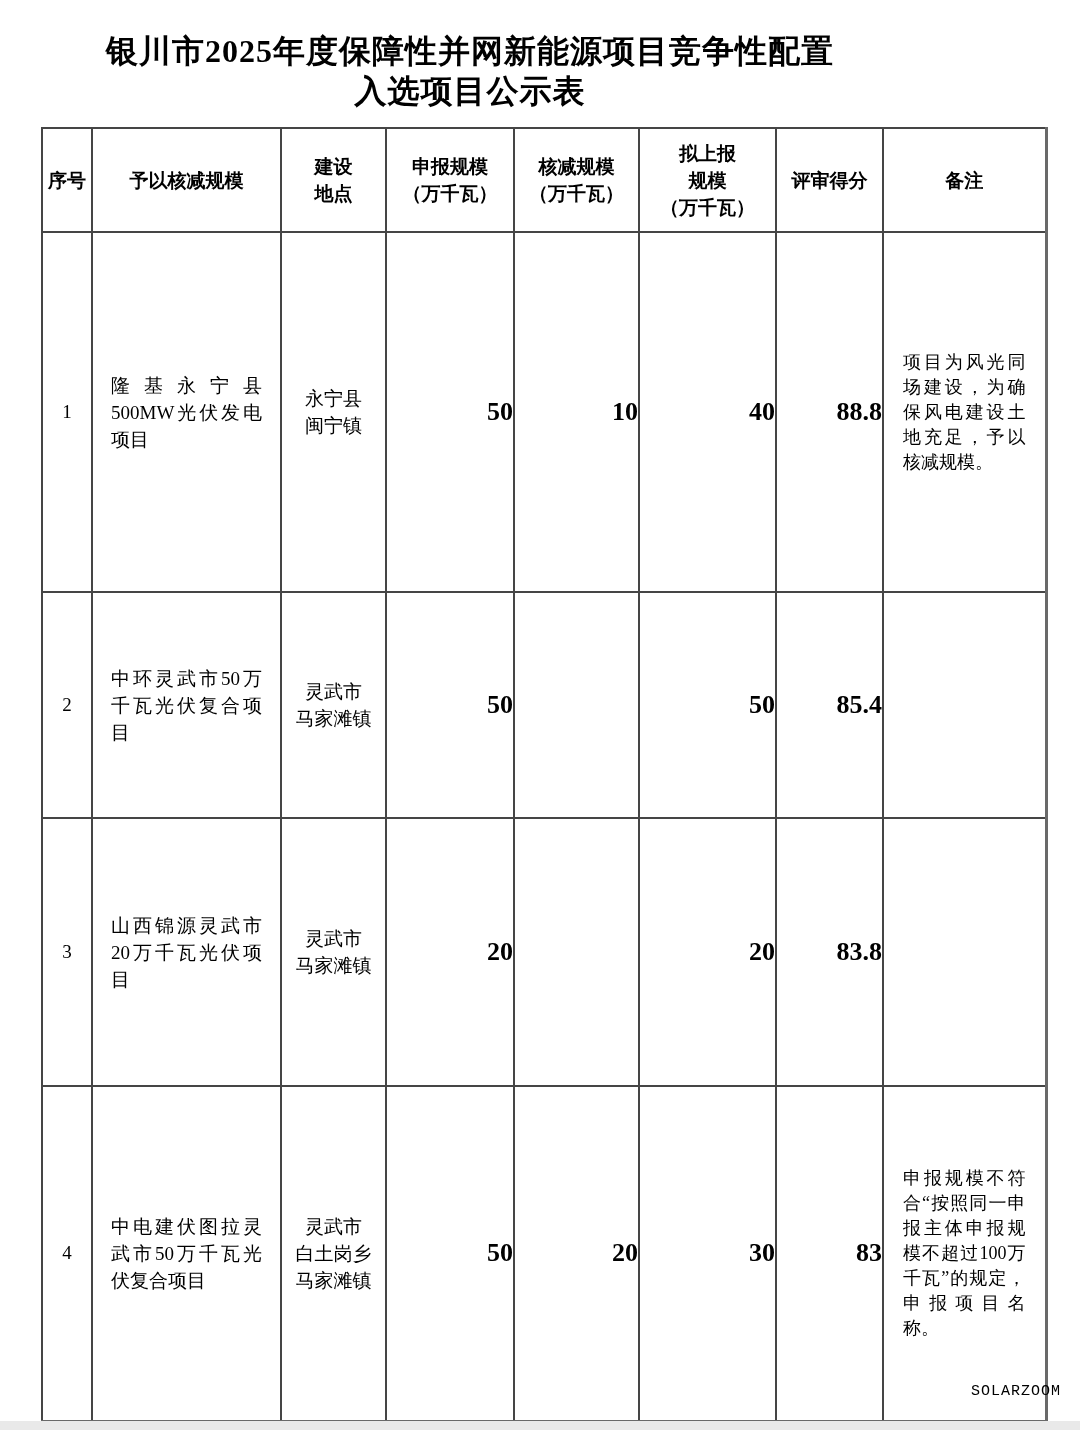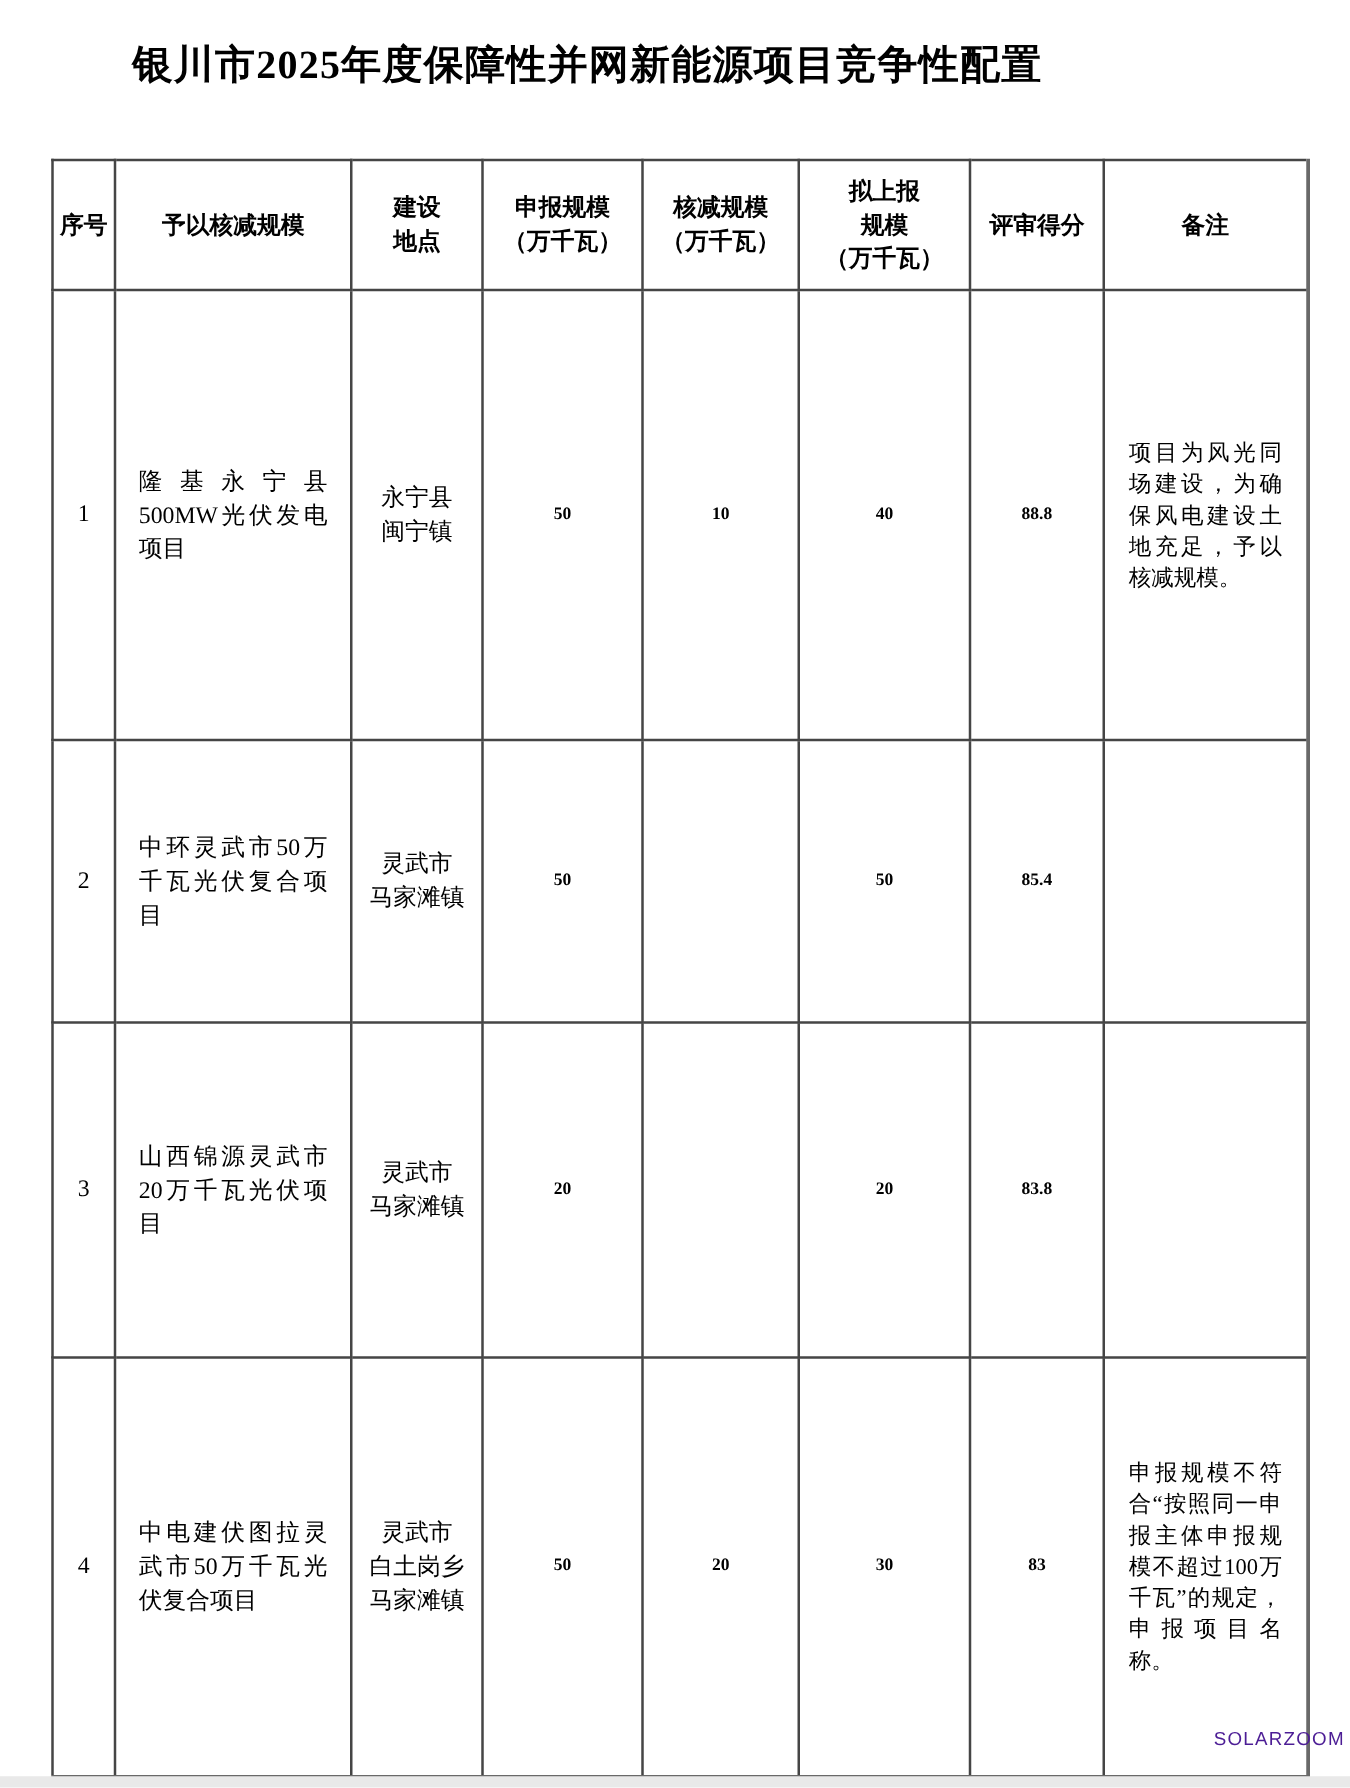--- a/index.html
+++ b/index.html
@@ -49,44 +49,45 @@
   tr.h-r3 { height:268px; }
   tr.h-r4 { height:335px; }
 
   td.c-index { text-align:center; font-size:19px; }
   td.c-name  {
     text-align:justify; text-align-last:left;
     font-size:19px; line-height:27px;
     padding:0 18px;
   }
   td.c-loc   { text-align:center; font-size:19px; line-height:27px; white-space:pre-line; }
-  td.c-num   { text-align:center; font-weight:bold; font-size:14px;margin-left:20px; }
+  td.c-num   { text-align:right; font-weight:bold; font-size:26px;margin-left:20px; }
   td.c-remark{
     text-align:justify; text-align-last:left;
     font-size:18px; line-height:25px;
     padding:2px 19px;
   }
 
   .watermark {
     position:absolute; left:971px; top:1383px;
-    font-family:Liberation Sans, sans-serif;
+    font-family:Liberation Mono, monospace;
     font-size:15px; letter-spacing:1px;
-    color:#4c1d95;
+    color:#000000;
   }
   .bottom-strip {
     position:absolute; left:0; bottom:0;
     width:1080px; height:9px;
     background:#e9e9e9;
   }
 </style>
 </head>
 <body>
 
 <h1 class="title">
   <span>银川市2025年度保障性并网新能源项目竞争性配置</span>
+  <span>入选项目公示表</span>
 </h1>
 
 <table class="projects">
   <colgroup>
     <col style="width:50px">
       <col style="width:189px">
       <col style="width:105px">
       <col style="width:128px">
     <col style="width:125px">
       <col style="width:137px">

